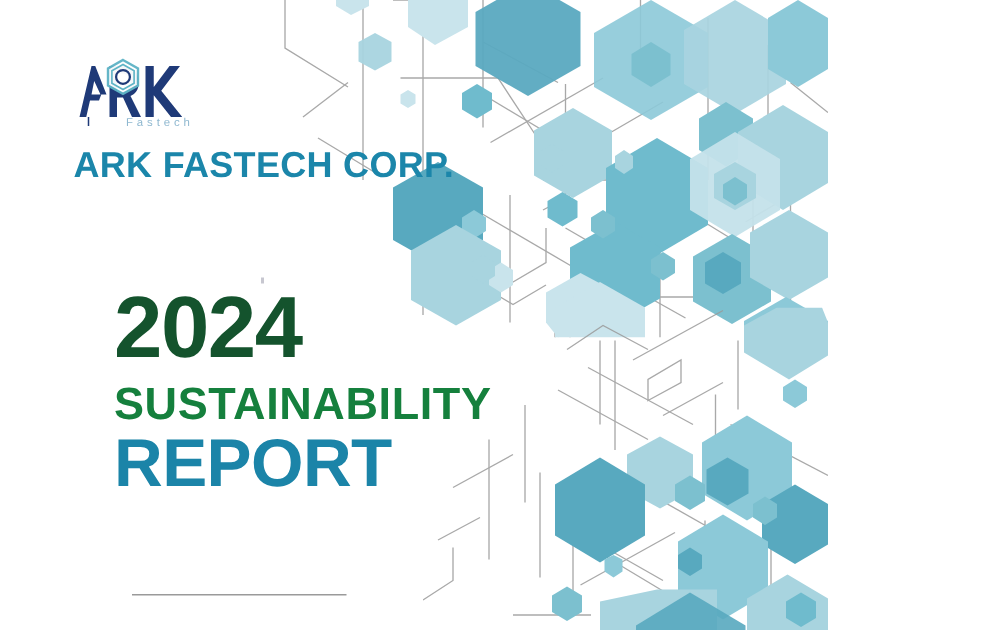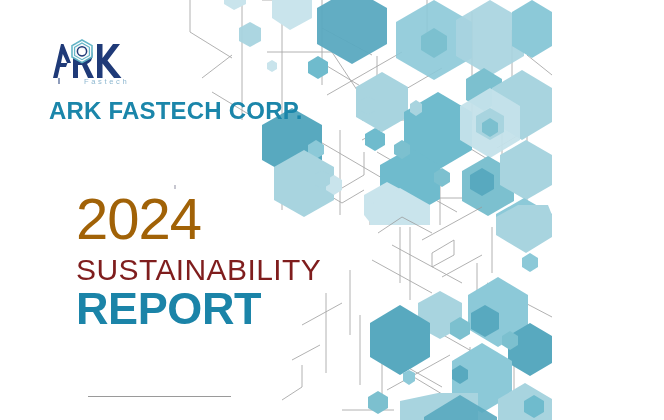--- a/index.html
+++ b/index.html
@@ -64,31 +64,31 @@
 
   
   #title-block {
     position: absolute;
     left: 76px;
     top: 190px;
     width: 320px;
   }
   #report-year {
     font-size: 58px;
-    font-weight: normal;
+    font-weight: bold;
     letter-spacing: -1px;
     line-height: 58px;
-    color: #a16207;
+    color: #14532d;
   }
   #report-subtitle {
     font-size: 30px;
-    font-weight: normal;
+    font-weight: bold;
     letter-spacing: 0.4px;
     line-height: 36px;
-    color: #7f1d1d;
+    color: #15803d;
     margin-top: 4px;
   }
   #report-title {
     font-size: 45px;
     font-weight: bold;
     letter-spacing: -0.4px;
     line-height: 46px;
     color: #1b84a8;
     margin-top: -2px;
   }

